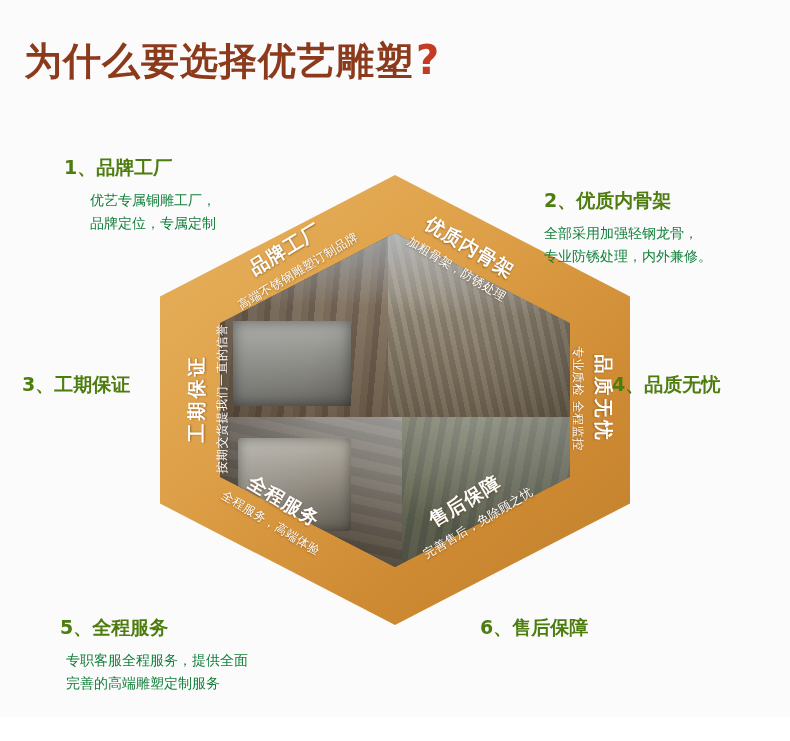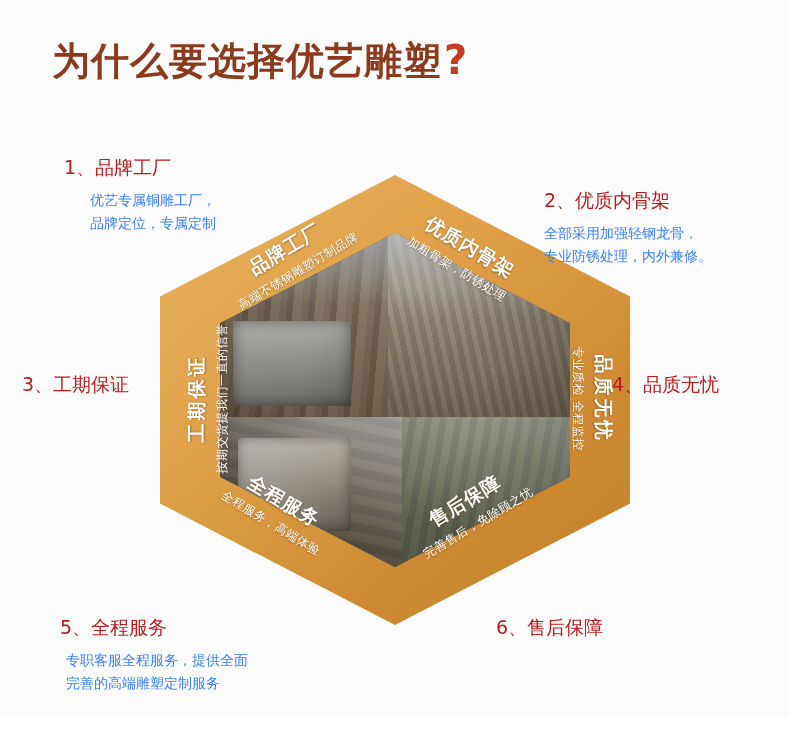--- a/index.html
+++ b/index.html
@@ -20,21 +20,20 @@
     background: #fbfbfb;
   }
 
   
   .title-wrap {
     position: absolute;
     left: 24px;
     top: 36px;
     display: flex;
     align-items: baseline;
-    margin-left: 28px;
   }
   .title-text {
     font-size: 38px;
     font-weight: bold;
     color: #8c3a1c;
     letter-spacing: 1px;
     font-family: "DejaVu Sans", sans-serif;
   }
   .title-mark {
     font-size: 40px;
@@ -153,43 +152,43 @@
   .rl-4 { left: 380px; top: 200px; transform: rotate(90deg); }
   
   .rl-5 { left: 62px; top: 312px; transform: rotate(31deg); }
   
   .rl-6 { left: 248px; top: 312px; transform: rotate(-31deg); }
 
   
   .block { position: absolute; }
   .b-head {
     font-size: 19px;
-    font-weight: normal;
-    color: #b91c1c;
+    font-weight: bold;
+    color: #4d7c0f;
     font-family: "DejaVu Sans", sans-serif;
     margin-bottom: 8px;
     white-space: nowrap;
   }
   .b-body {
     font-size: 14px;
-    color: #3b82f6;
+    color: #15803d;
     line-height: 1.65;
     font-family: "DejaVu Sans", sans-serif;
   }
   .b-body div { white-space: nowrap; }
 
   .blk-1 { left: 64px;  top: 155px; }
   .blk-1 .b-body { margin-left: 26px; }
   .blk-2 { left: 544px; top: 155px; margin-top: 33px; }
   .blk-3 { left: 22px;  top: 372px; }
   .blk-4 { left: 612px; top: 372px; text-align: right; }
   .blk-4 .b-head { text-align: right; }
   .blk-5 { left: 60px;  top: 615px; }
   .blk-5 .b-body { margin-left: 6px; }
-  .blk-6 { left: 496px; top: 615px; }
+  .blk-6 { left: 480px; top: 615px; }
 
   .bottom-strip {
     position: absolute;
     left: 0; bottom: 0; width: 790px; height: 24px;
     background: #ffffff;
   }
 </style>
 </head>
 <body>
 

